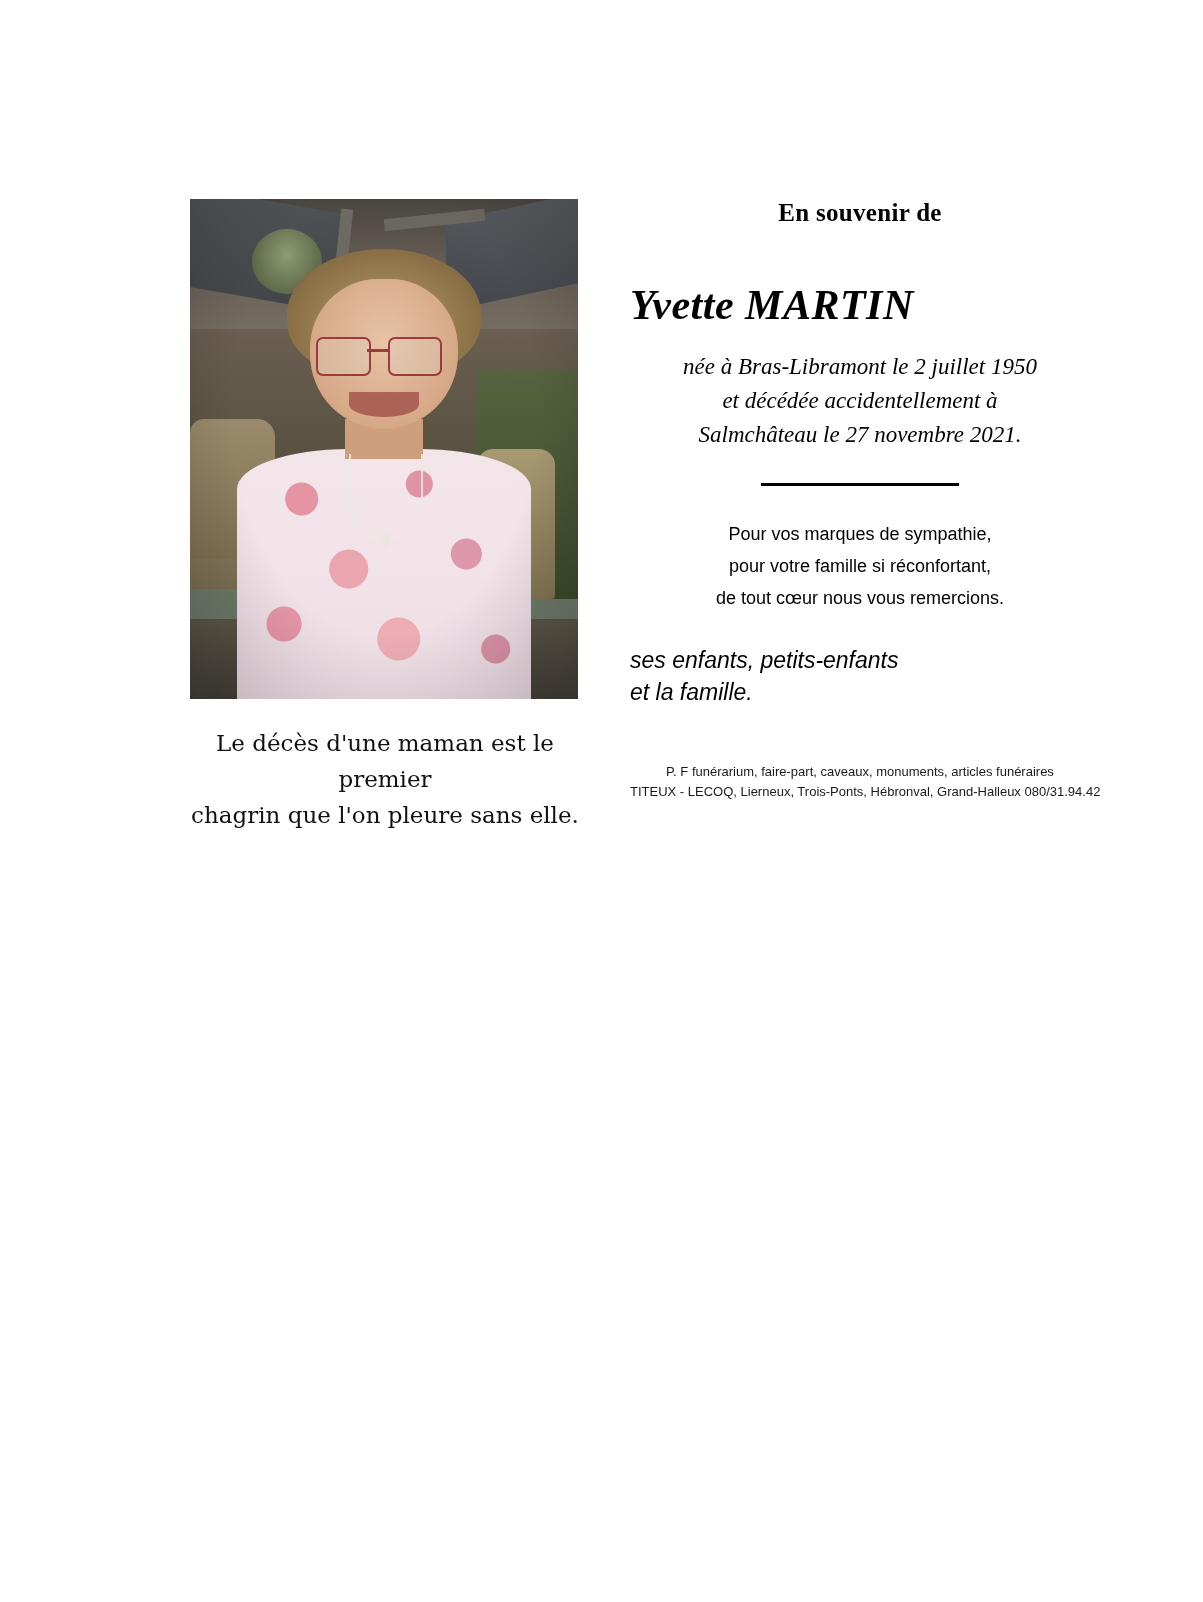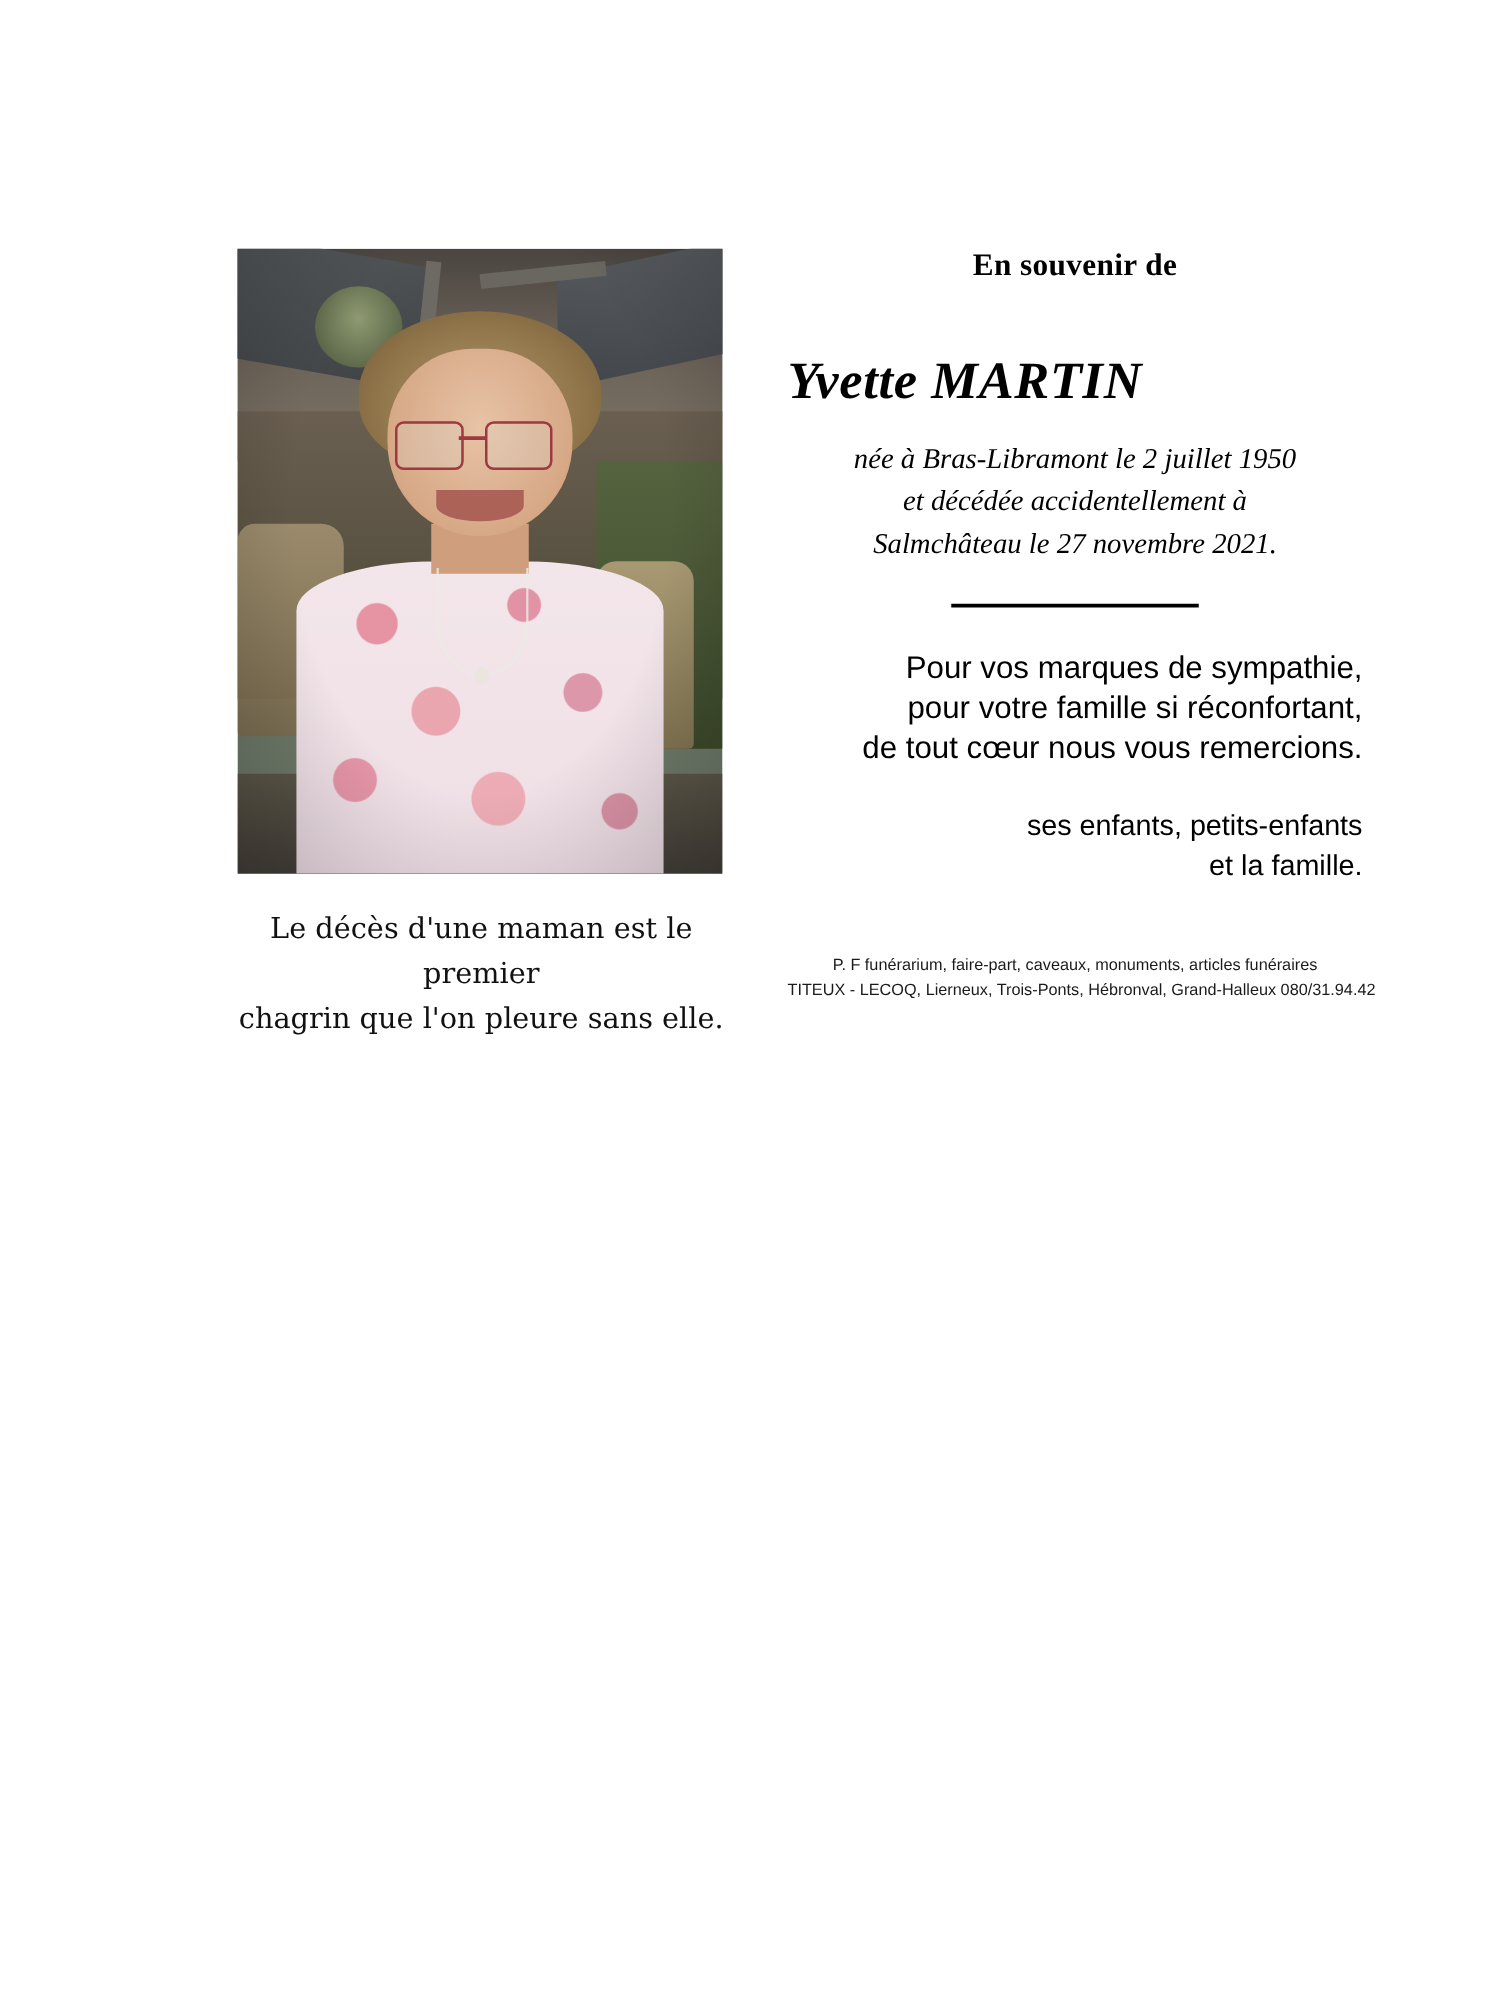--- a/index.html
+++ b/index.html
@@ -199,29 +199,30 @@
     line-height: 34px;
   }
   .rule {
     margin: 31px auto 0 auto;
     width: 198px;
     height: 3px;
     background: #000;
   }
   .thanks {
     margin-top: 32px;
-    text-align: right;
+    text-align: center;
     font-family: "Liberation Sans", sans-serif;
-    font-size: 25px;
+    font-size: 18px;
     line-height: 32px;
   }
   .signature {
     margin-top: 30px;
-    text-align: right;
+    text-align: left;
     font-family: "Liberation Sans", sans-serif;
+    font-style: italic;
     font-size: 23px;
     line-height: 32px;
   }
   .imprint {
     margin-top: 54px;
     text-align: center;
     font-family: "Liberation Sans", sans-serif;
     font-size: 13px;
     line-height: 20px;
     color: #1a1a1a;

